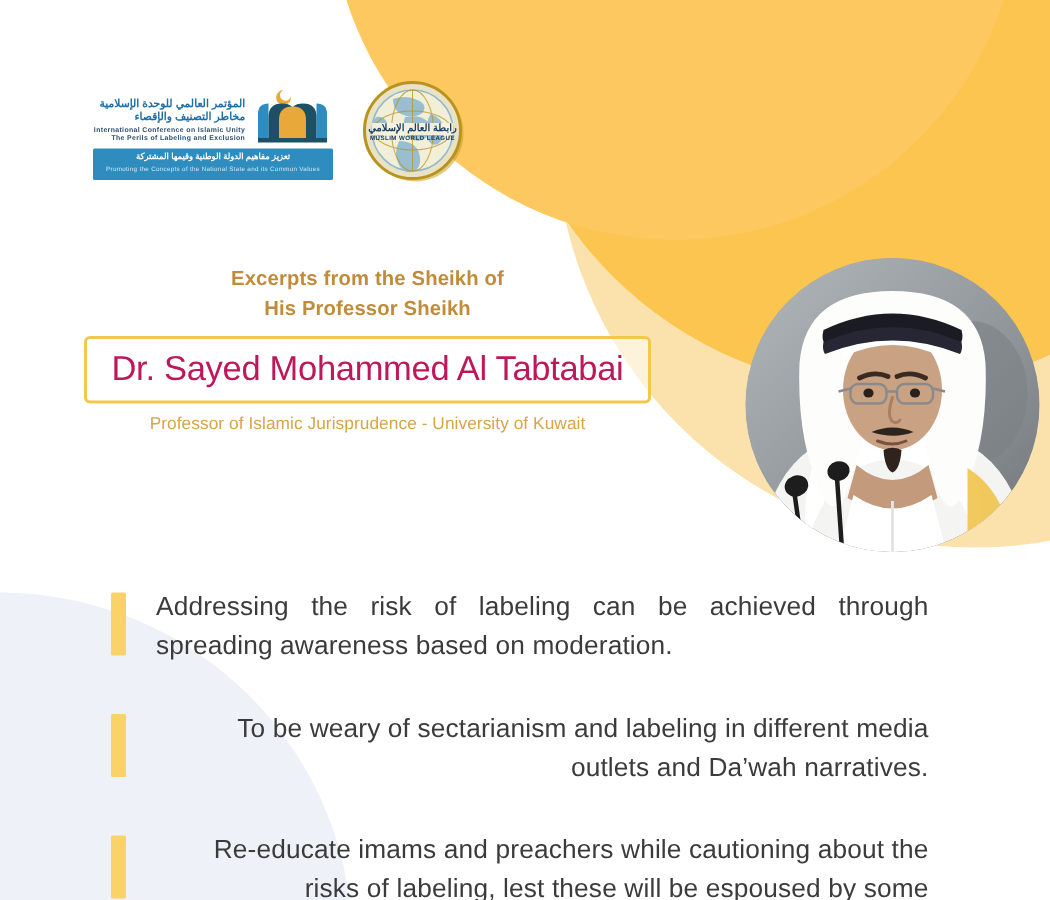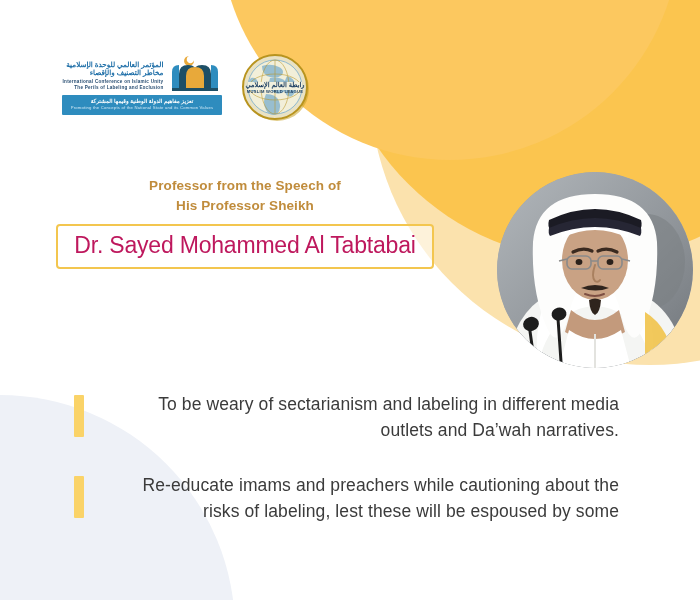--- a/index.html
+++ b/index.html
@@ -41,21 +41,21 @@
   
   .c-yellow-second{
     left:220px;top:-300px;
     width:460px;height:460px;
     background:#fcc85f;
   }
 
   
   .logos{
     position:absolute;left:62px;top:52px;
-    display:flex;gap:18px;
+    display:flex;align-items:center;gap:18px;
     z-index:6;
   }
   .logo-conf{display:flex;align-items:center;flex-direction:column;}
   .logo-conf-top{display:flex;align-items:flex-end;gap:6px;}
   .logo-conf-text{
     text-align:right;
     line-height:1.18;
     padding-bottom:2px;
   }
   .lc-ar1{font-size:7.2px;color:#1f6fa8;font-weight:bold;letter-spacing:.2px;}
@@ -268,31 +268,36 @@
           <ellipse cx="62" cy="142" rx="7.5" ry="6.5" transform="rotate(-14 62 142)"></ellipse>
           <rect x="61" y="146" width="3" height="50" rx="1.5" transform="rotate(-4 62 168)"></rect>
         </g>
 
         <path d="M148 140 q26 16 30 56 l-30 0Z" fill="#f0c03f" opacity=".85"></path>
       </g>
     </svg>
   </div>
 
   <div class="title-block">
-    <div class="excerpt-line">Professor from the Speech of</div>
+    <div class="excerpt-line">Excerpts from the Sheikh of</div>
     <div class="excerpt-line">His Professor Sheikh</div>
     <div class="name-box">
       <div class="name-text">Dr. Sayed Mohammed Al Tabtabai</div>
     </div>
+    <div class="role-line">Professor of Islamic Jurisprudence - University of Kuwait</div>
   </div>
 
 
   <div class="bullets">
     <div class="bullet">
       <div class="bar"></div>
+      <p>Addressing the risk of labeling can be achieved through spreading awareness based on moderation.</p>
+    </div>
+    <div class="bullet">
+      <div class="bar"></div>
       <p class="nojust">To be weary of sectarianism and labeling in different media outlets and Da’wah narratives.</p>
     </div>
     <div class="bullet">
       <div class="bar"></div>
       <p class="nojust">Re-educate imams and preachers while cautioning about the risks of labeling, lest these will be espoused by some</p>
     </div>
   </div>
 
 </div>
 

